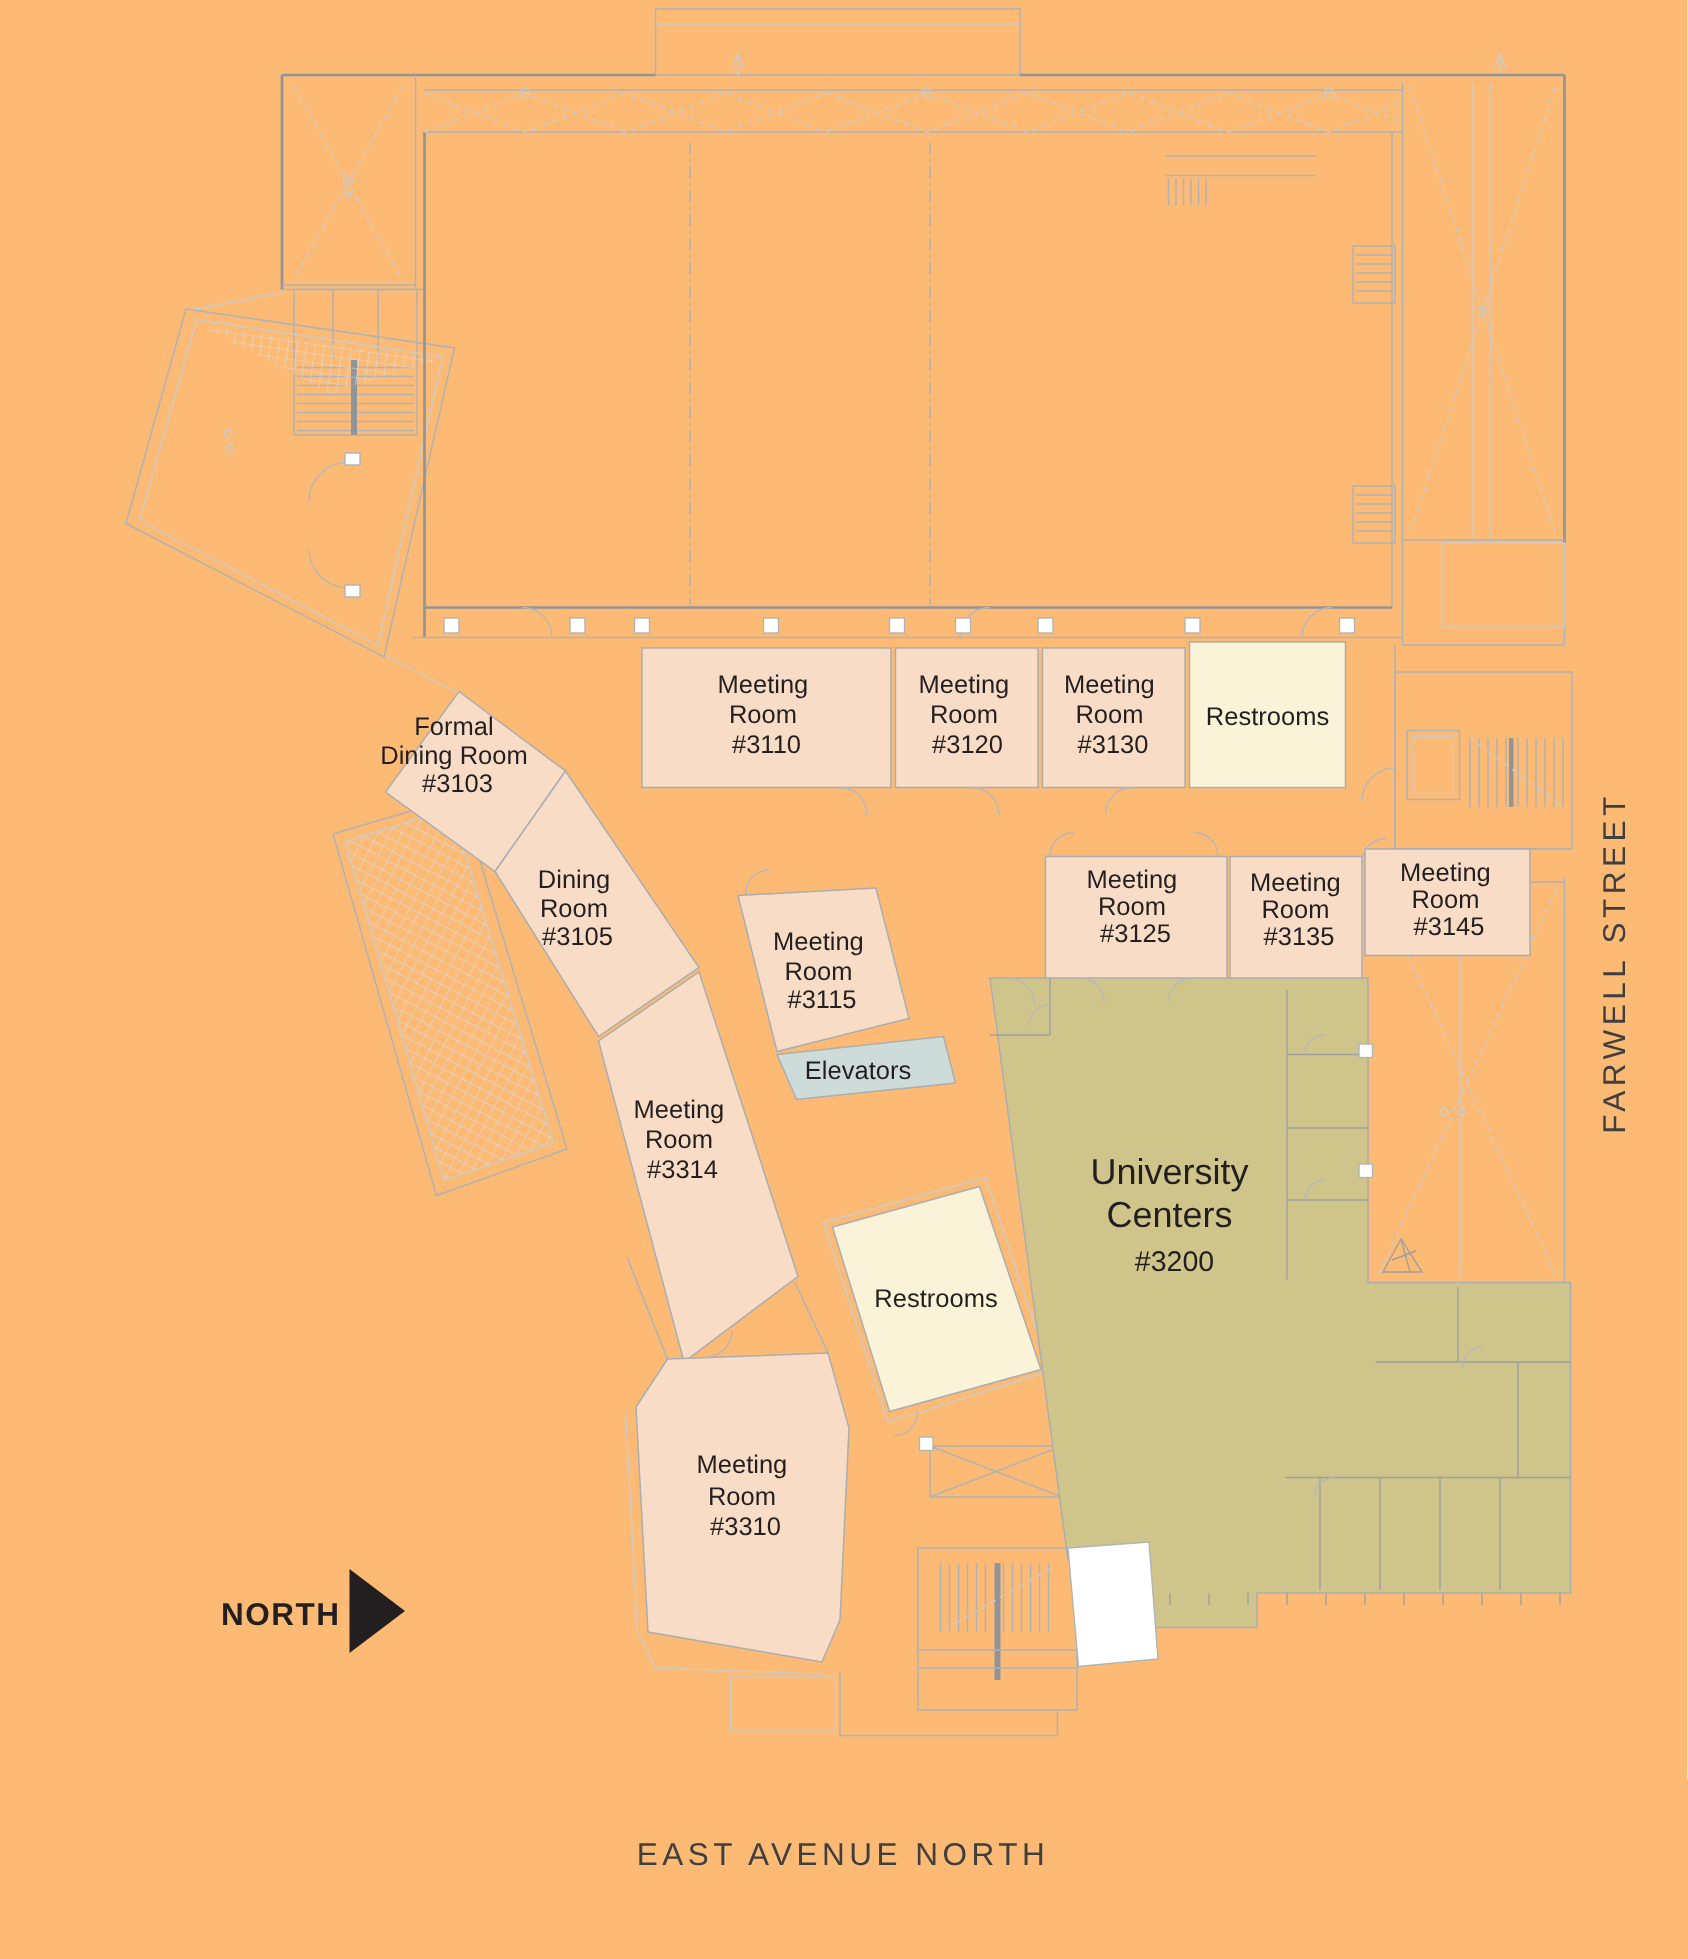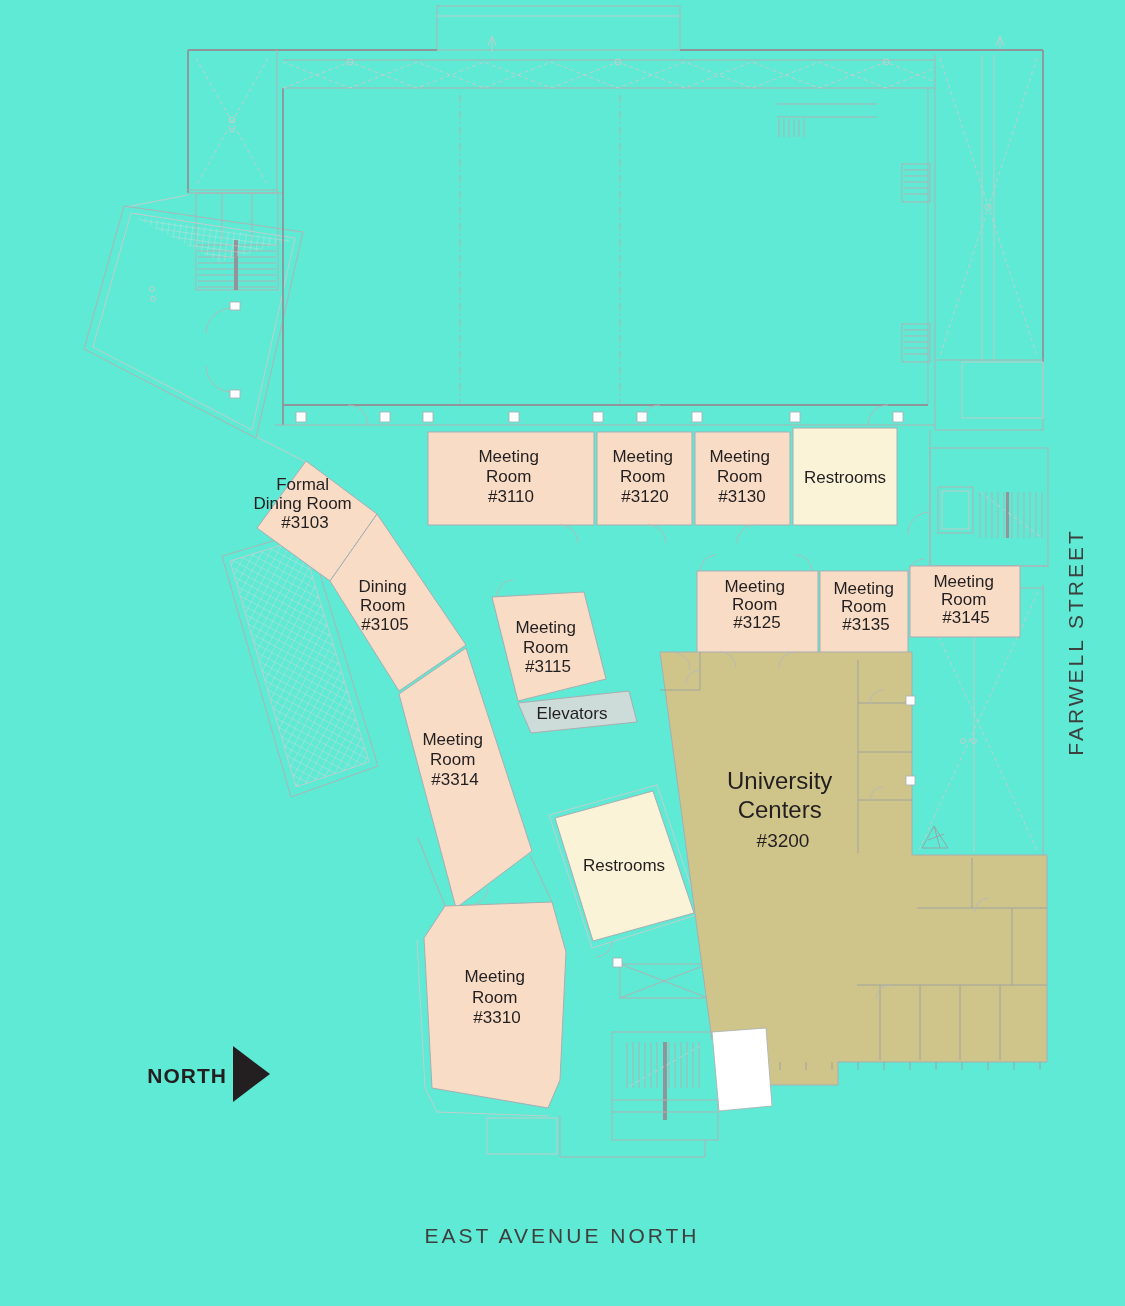--- a/index.html
+++ b/index.html
@@ -1,16 +1,16 @@
 <!DOCTYPE html>
 <html><head>
 <meta charset="utf-8">
 <style>
   html,body{margin:0;padding:0;background:#fff;}
-  .wrap{width:1125px;height:1306px;position:relative;background:#5eead4;}
+  .wrap{width:1125px;height:1306px;position:relative;background:#fdba74;}
   svg{display:block;}
   .ln{stroke:#aeb3b5;fill:none;stroke-width:1;}
   .wl{stroke:#8f9598;fill:none;stroke-width:1.8;}
   .fn{stroke:#c9cccd;fill:none;stroke-width:0.9;}
   .dash{stroke-dasharray:4 3;}
   .pdash{stroke-dasharray:8 3 2 3;}
   .room{stroke:#a9aeb1;stroke-width:1;}
   .sq{fill:#ffffff;stroke:#aeb3b5;stroke-width:0.9;}
   .dark{fill:#8f9598;stroke:none;}
   .oi{stroke:#9aa0a3;fill:none;stroke-width:0.9;}

